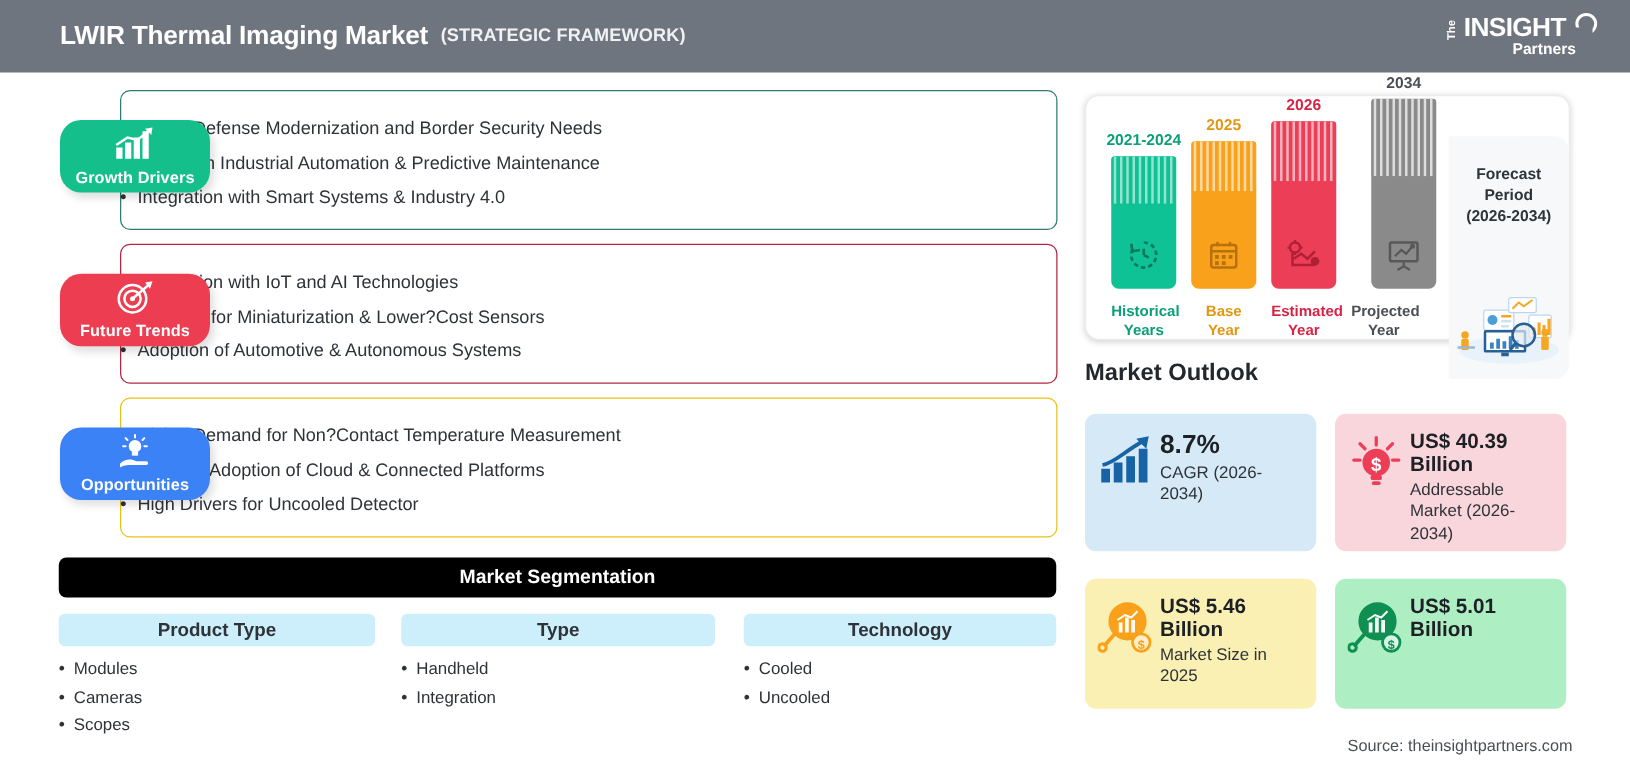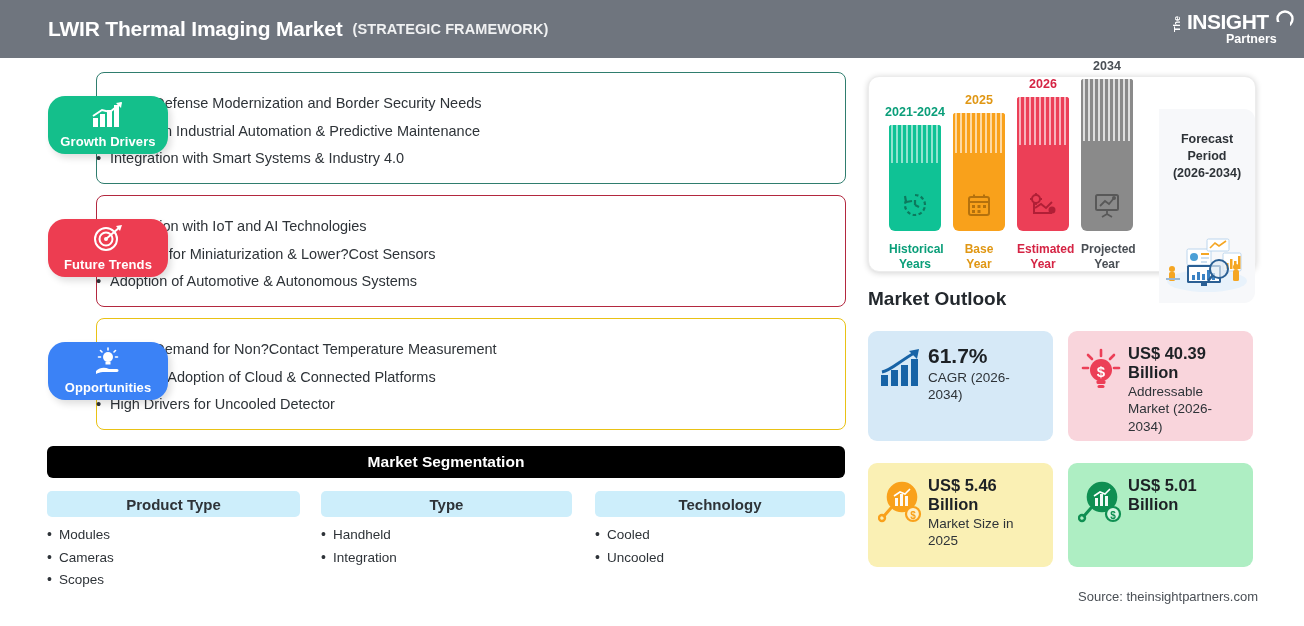--- a/index.html
+++ b/index.html
@@ -20,21 +20,21 @@
   .header-title {
     margin-left: 48px;
     font-size: 21px; font-weight: bold; color: #ffffff;
     letter-spacing: -0.2px;
   }
   .header-sub {
     margin-left: 10px; font-size: 14.5px; font-weight: bold; color: #f0f1f2;
     letter-spacing: 0.1px;
   }
   .logo {
-    position: absolute; right: 6px; top: 8px; width: 130px; height: 42px;
+    position: absolute; right: 22px; top: 8px; width: 130px; height: 42px;
     color: #fde047;
   }
 
   
   .left-col { position: absolute; left: 0; top: 58px; width: 866px; height: 568px; }
 
   .row { position: absolute; left: 96px; width: 750px; }
   .rowbox {
     border: 1.5px solid #2f7d6e; border-radius: 8px;
     background: #fff; height: 100%;
@@ -377,21 +377,21 @@
                 <circle cx="23" cy="18" r="3.5" fill="#8c0d22"></circle>
               </svg>
             </span>
           </div>
         </div>
         <div class="fc-caption" style="left:140px; color:#d52444;">
           <div>Estimated</div>
           <div>Year</div>
         </div>
 
-        <div class="fc-bar-wrap" style="left:204px;">
+        <div class="fc-bar-wrap" style="left:220px;">
           <div class="fc-year" style="top:-20px; color:#4a4f55;">2034</div>
           <div class="fc-bar" style="height:152px; background:#8a8a8a;">
             <svg class="fc-stripes" height="62" width="52">
               <rect width="52" height="62" fill="#8a8a8a"></rect>
               <g fill="#ffffff" opacity="0.72">
                 <rect x="2" width="2" height="62"></rect>
                   <rect x="7" width="2" height="62"></rect>
                 <rect x="12" width="2" height="62"></rect>
                   <rect x="17" width="2" height="62"></rect>
                 <rect x="22" width="2" height="62"></rect>
@@ -474,21 +474,21 @@
         <svg width="46" height="40" viewBox="0 0 46 40">
           <rect x="3" y="27" width="7" height="11" fill="#1763a6"></rect>
           <rect x="13" y="22" width="7" height="16" fill="#1763a6"></rect>
           <rect x="23" y="17" width="7" height="21" fill="#1763a6"></rect>
           <rect x="33" y="11" width="7" height="27" fill="#1763a6"></rect>
           <path d="M4 24 C14 22 20 14 38 4" stroke="#1763a6" stroke-width="3" fill="none"></path>
           <path d="M31 3 L41 1 L39 11 Z" fill="#1763a6"></path>
         </svg>
       </span>
       <span class="mcard-body">
-        <span class="mcard-value">61.7%</span>
+        <span class="mcard-value">8.7%</span>
         <span class="mcard-sub" style="display:block;">CAGR (2026-2034)</span>
       </span>
     </div>
 
     <div class="mcard pink">
       <span class="mcard-icon">
         <svg width="44" height="44" viewBox="0 0 44 44">
           <g stroke="#ec3f57" stroke-width="2.6" stroke-linecap="round">
             <line x1="22" y1="2" x2="22" y2="8"></line>
             <line x1="9" y1="7" x2="13" y2="11"></line>

